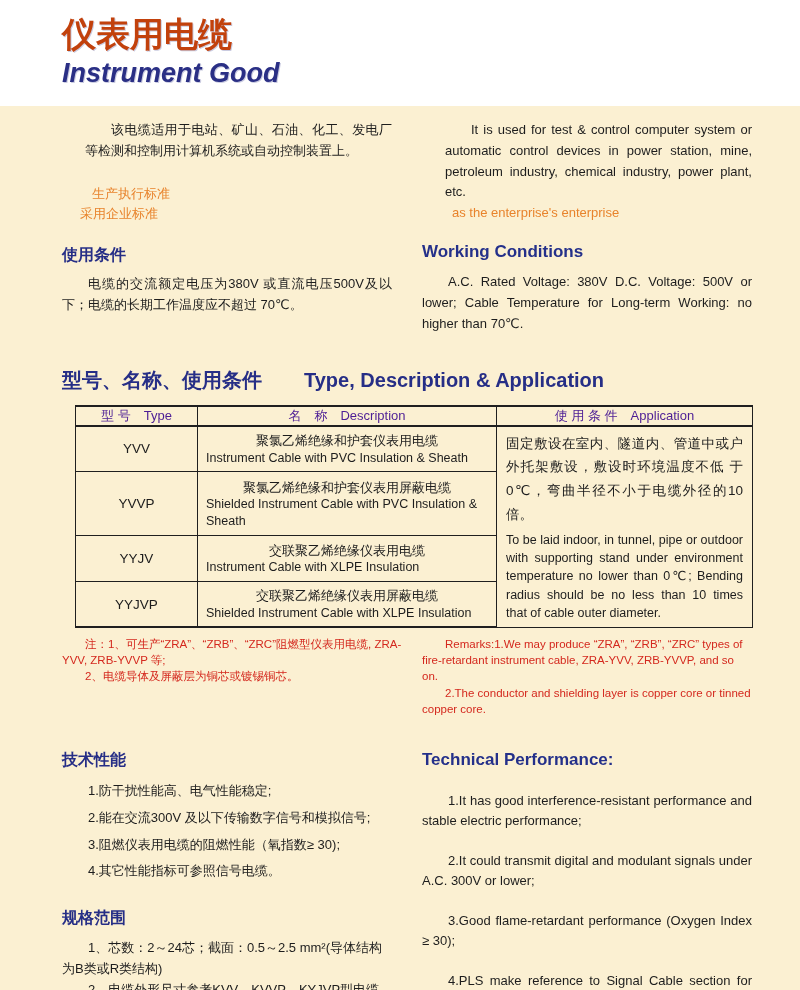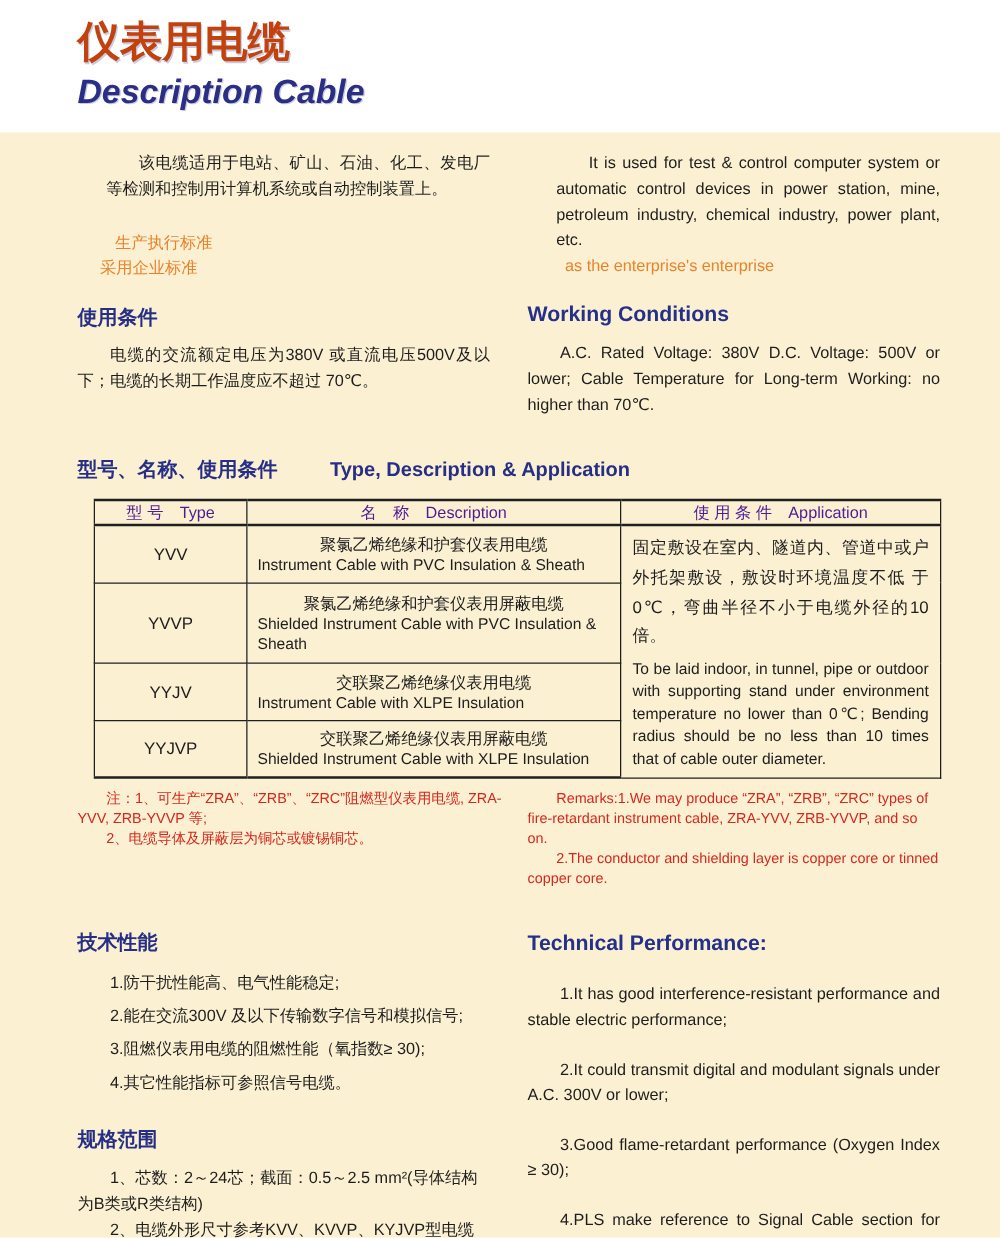--- a/index.html
+++ b/index.html
@@ -41,21 +41,21 @@
   .orange{color:#e8832c;font-size:13px;line-height:1.55;}
   .orange .l1{padding-left:30px;}
   .orange .l2{padding-left:18px;}
   .orange.en .l1,.orange.en .l2{padding-left:30px;}
 
   .h-cn{color:#262e86;font-size:16px;font-weight:bold;margin:20px 0 0 0;line-height:1.35;}
   .h-en{color:#24308a;font-size:17px;font-weight:bold;margin:18px 0 0 0;line-height:1.35;}
   .after-h{margin-top:8px;}
 
   .section-title{
-    margin:32px 0 0 0;color:#262e86;font-size:16px;font-weight:bold;line-height:1.3;
+    margin:32px 0 0 0;color:#262e86;font-size:20px;font-weight:bold;line-height:1.3;
   }
   .section-title .st-en{margin-left:42px;}
 
   
   table.types{
     border-collapse:collapse;margin:12px 0 0 13px;width:677px;table-layout:fixed;
   }
   table.types th,table.types td{border:1px solid #1f1f1f;}
   table.types thead th{
     border-top:2px solid #1f1f1f;border-bottom:2px solid #1f1f1f;
@@ -83,21 +83,21 @@
   .list-en p{font-size:13px;line-height:1.58;text-indent:2em;margin-top:19px;}
   .spec-cn p{font-size:13px;line-height:1.62;text-indent:2em;}
 </style>
 </head>
 <body>
 
 <div class="page">
 
   <div class="hdr">
     <h1>仪表用电缆</h1>
-    <h2>Description Cable</h2>
+    <h2>Instrument Good</h2>
   </div>
 
   <div class="doc">
 
     <div class="cols">
       <div class="c-left">
         <p class="txt indent justify intro">该电缆适用于电站、矿山、石油、化工、发电厂等检测和控制用计算机系统或自动控制装置上。</p>
         <div class="orange">
           <div class="l1">生产执行标准</div>
           <div class="l2">采用企业标准</div>

